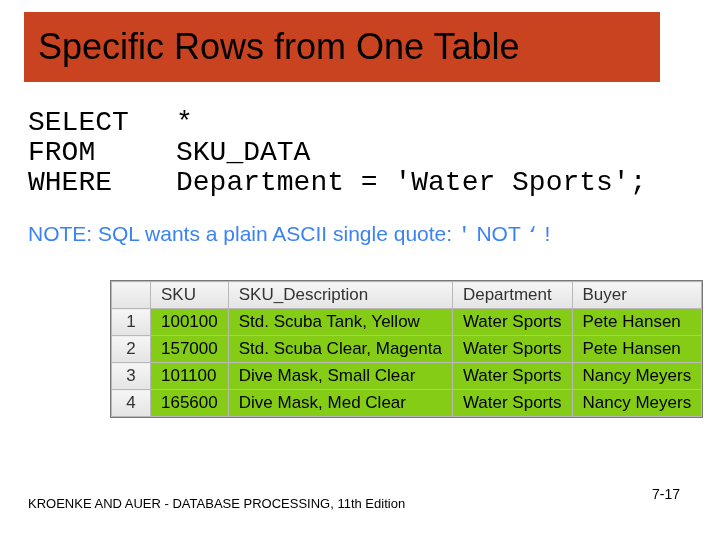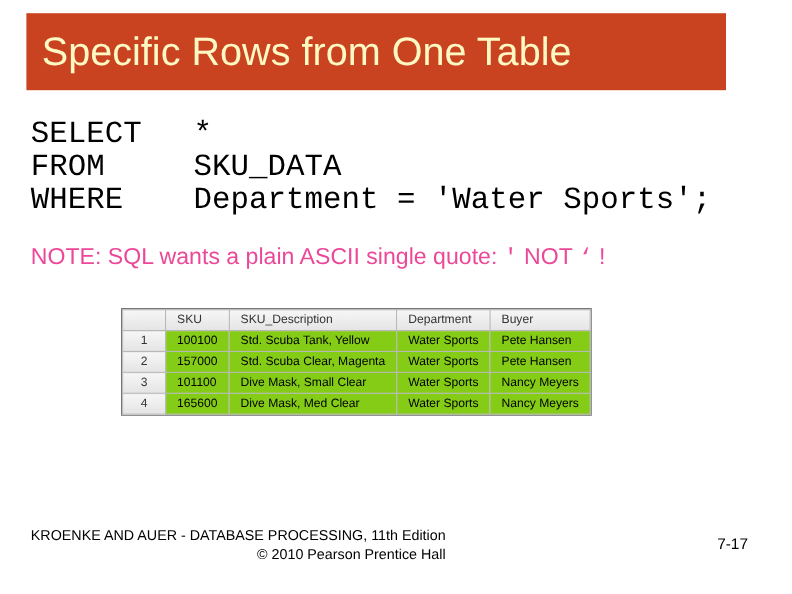--- a/index.html
+++ b/index.html
@@ -24,21 +24,21 @@
     width: 636px;
     height: 70px;
     background: #ca4321;
     display: flex;
     align-items: center;
     padding-left: 14px;
     box-sizing: border-box;
   }
   .title-bar h1 {
     margin: 0;
-    color: #fef9c3;
+    color: #000000;
     font-size: 36px;
     font-weight: 400;
     letter-spacing: 0px;
     text-align: right;
   }
   .sql-block {
     position: absolute;
     left: 28px;
     top: 108px;
     font-family: "Courier New", Courier, monospace;
@@ -47,35 +47,35 @@
     line-height: 30px;
     color: #000;
     white-space: pre;
   }
   .sql-block span.kw { display: inline-block; width: 148px; }
   .note-line {
     position: absolute;
     left: 28px;
     top: 222px;
     font-size: 21px;
-    color: #ec4899;
+    color: #3b82f6;
   }
   .note-line .mono { font-family: "Courier New", monospace; }
   .tbl-wrap {
     position: absolute;
     left: 110px;
     top: 280px;
     border: 1px solid #777;
     background: #fff;
     font-size: 12px;
   }
   table.result {
     border-collapse: collapse;
     font-family: Tahoma, Arial, sans-serif;
-    font-size: 11px;
+    font-size: 17px;
   }
   table.result th, table.result td {
     border: 1px solid #b8b8b8;
     padding: 3px 10px;
     text-align: left;
     background: #84cc16;
     font-weight: normal;
   }
   table.result th {
     background: linear-gradient(#f6f6f6, #e4e4e4);
@@ -164,17 +164,16 @@
           <td>Dive Mask, Med Clear</td>
           <td>Water Sports</td>
           <td>Nancy Meyers</td>
         </tr>
       </tbody>
     </table>
   </div>
 
   <div class="footer-left">
     <span>KROENKE AND AUER - DATABASE PROCESSING, 11th Edition</span><br>
-    <span>© 2010 Pearson Prentice Hall</span>
   </div>
   <div class="footer-right">7-17</div>
 
 </div>
 
 </body></html>

